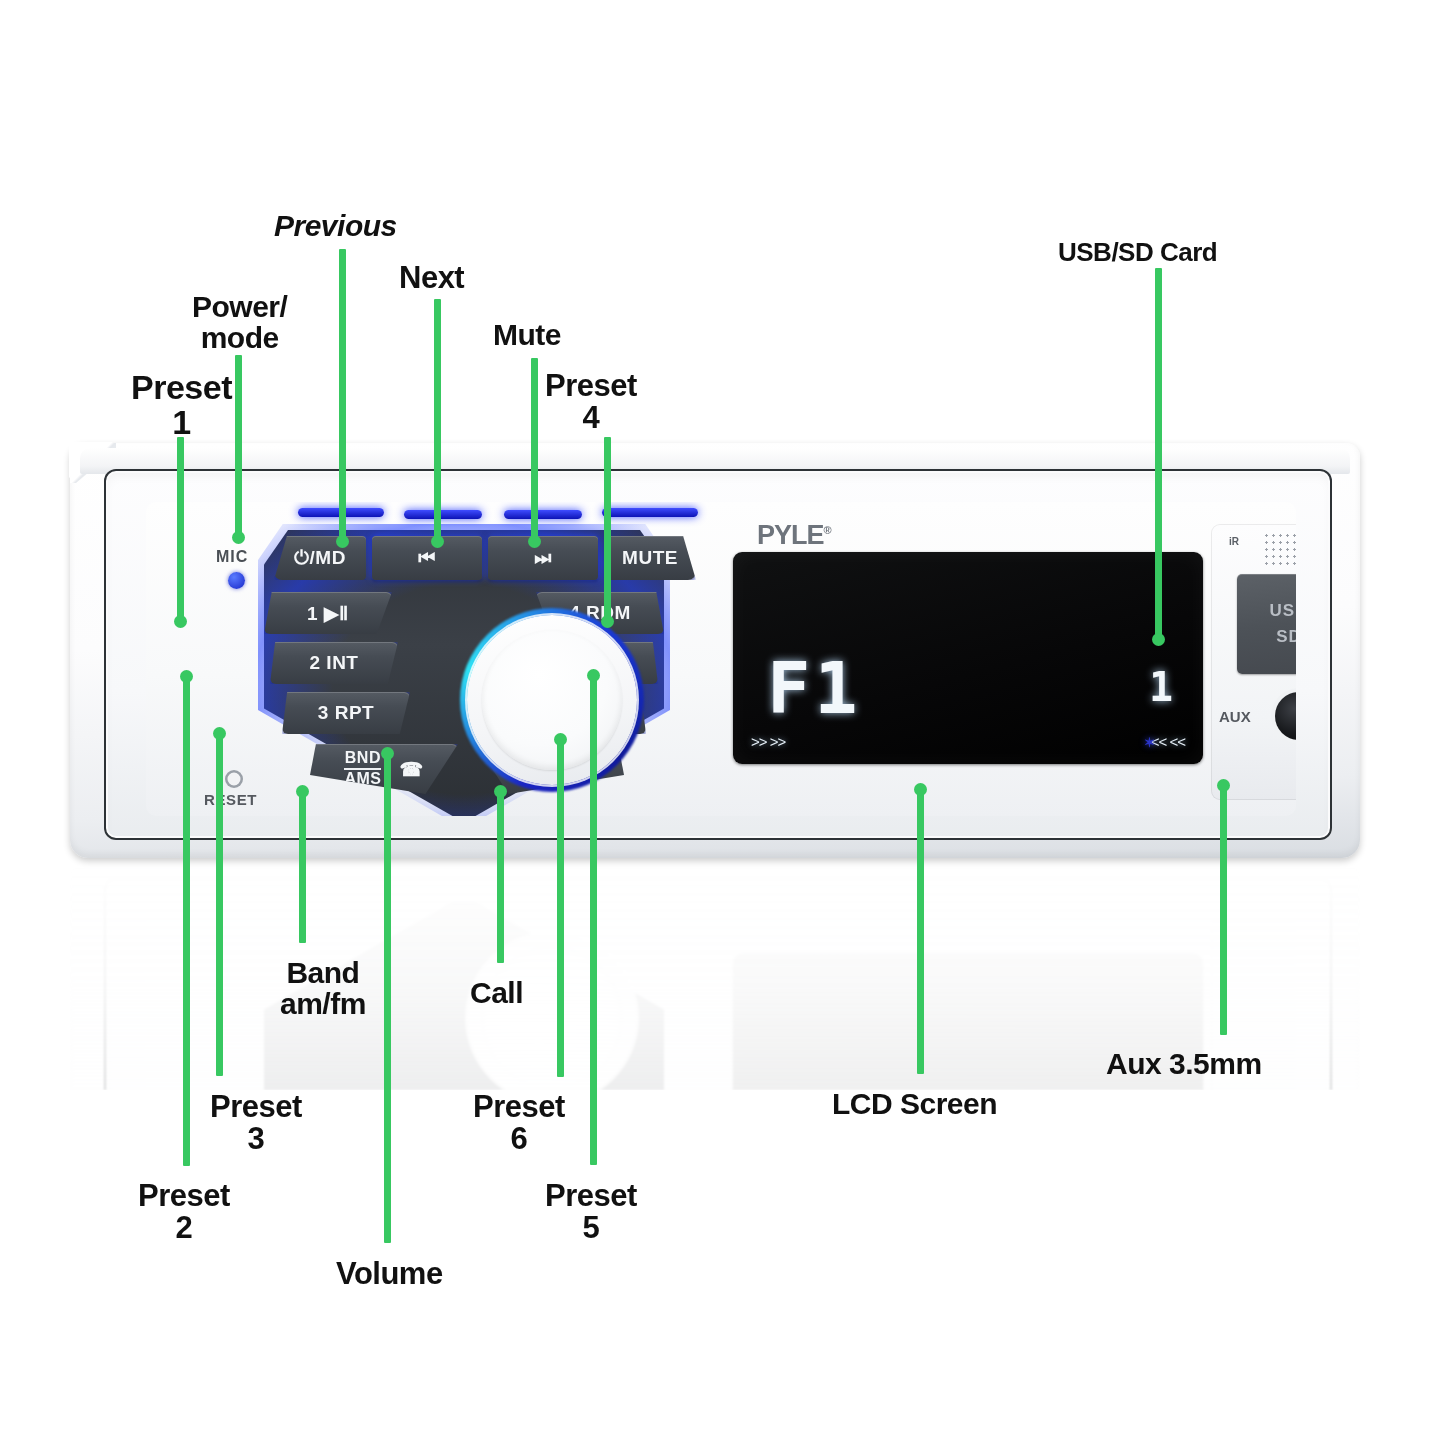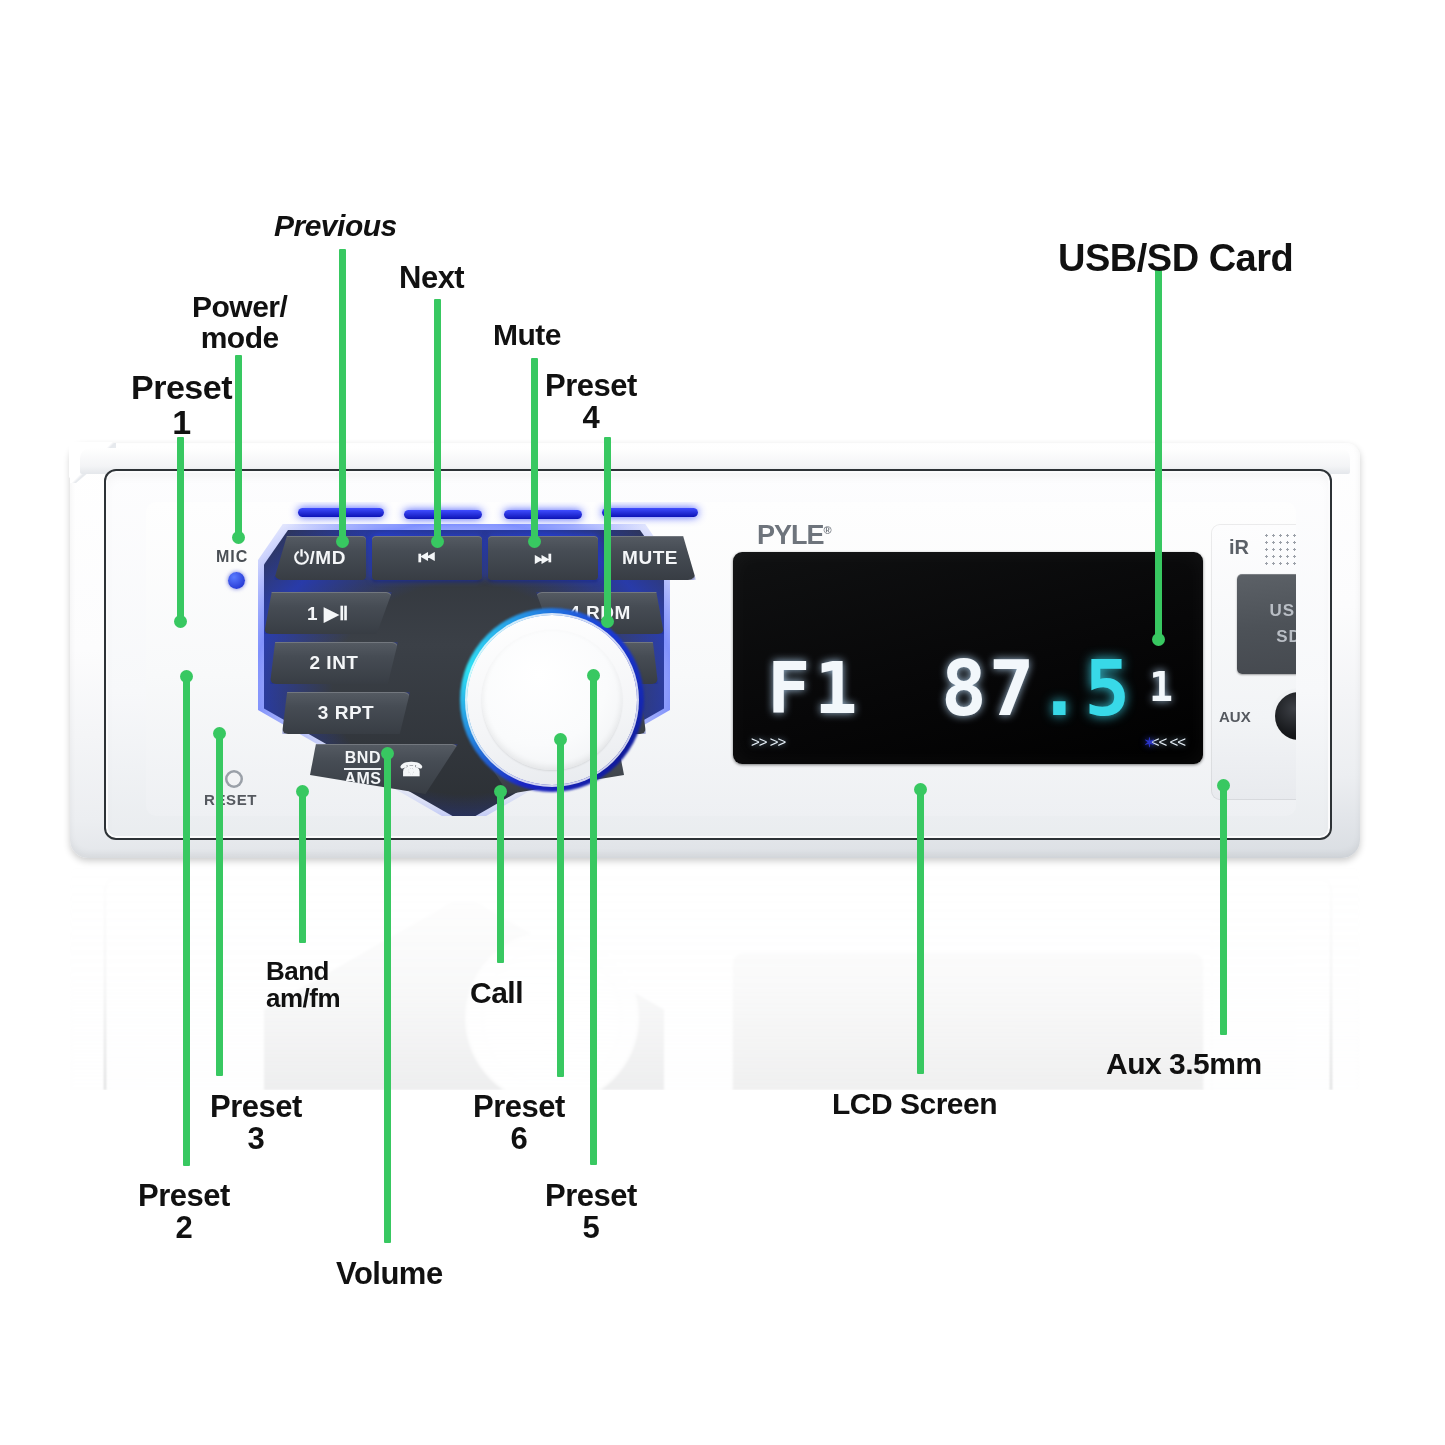--- a/index.html
+++ b/index.html
@@ -145,21 +145,21 @@
      letter-spacing:-1px;text-shadow:0 0 6px rgba(190,225,255,.7);}
   .arrows.l{left:18px;bottom:12px;}
   .arrows.r{right:18px;bottom:12px;}
   .bt-ind{position:absolute;right:48px;bottom:14px;font-size:13px;color:#2a34c9;
      font-weight:bold;text-shadow:0 0 6px rgba(40,60,220,.9);}
 
   
   .jack-panel{position:absolute;left:500px;top:22px;width:162px;bottom:16px;
      background:linear-gradient(180deg,#fdfdfe,#f2f4f6 70%,#e8eaee);
      border-radius:9px;box-shadow:inset 0 0 0 1px rgba(0,0,0,.07);}
-  .ir-label{position:absolute;left:18px;top:12px;font-size:20px;color:#5b6067;font-weight:bold;}
+  .ir-label{position:absolute;left:18px;top:12px;font-size:10px;color:#5b6067;font-weight:bold;}
   .grille{position:absolute;left:52px;top:8px;width:54px;height:34px;
      background-image:radial-gradient(#8a9099 1.3px, transparent 1.4px);
      background-size:7px 7px;opacity:.85;}
   .usb-door{position:absolute;left:26px;top:50px;width:104px;height:100px;
      background:linear-gradient(175deg,#5c6167 0%,#4d5258 50%,#45494f 100%);
      border-radius:5px;box-shadow:inset 0 1px 0 rgba(255,255,255,.2),0 1px 2px rgba(0,0,0,.35);
      display:flex;flex-direction:column;align-items:center;justify-content:center;gap:6px;}
   .usb-door span{color:#b9bec5;font-size:17px;font-weight:bold;letter-spacing:1px;}
   .aux-label{position:absolute;left:8px;top:184px;font-size:15px;color:#55595f;font-weight:bold;}
   .aux-jack{position:absolute;left:64px;top:168px;width:48px;height:48px;border-radius:50%;
@@ -237,21 +237,20 @@
             <div class="knob-face"></div>
           </div>
         </div>
       </div>
 
       <div class="right-pane">
         <div class="pyle-logo"><span>PYLE</span><sup>®</sup></div>
 
         <div class="lcd">
           <div class="seg seg-f1">F1</div>
-          <div class="seg seg-freq"><span>87</span><span class="hl">.5</span></div>
           <div class="seg seg-tail">1</div>
           <div class="arrows l">&gt;&gt;
 &gt;&gt;</div>
           <div class="arrows r">&lt;&lt;
 &lt;&lt;</div>
           <div class="bt-ind">✶</div>
         </div>
 
         <div class="jack-panel">
           <div class="ir-label">iR</div>
@@ -327,22 +326,22 @@
     <div class="dot" style="left: 1216.5px; top: 779px;"></div>
     <div class="callout" style="left: 131px; top: 370px; font-size: 34px; text-align: center;">Preset
 1</div>
     <div class="callout" style="left: 192px; top: 292px; font-size: 30px; text-align: center;">Power/
 mode</div>
     <div class="callout" style="left: 274px; top: 211px; font-size: 30px; text-align: center; font-style: italic;">Previous</div>
     <div class="callout" style="left: 399px; top: 262px; font-size: 31px; text-align: center;">Next</div>
     <div class="callout" style="left: 493px; top: 320px; font-size: 30px; text-align: center;">Mute</div>
     <div class="callout" style="left: 545px; top: 370px; font-size: 31px; text-align: center;">Preset
 4</div>
-    <div class="callout" style="left: 1058px; top: 239px; font-size: 38px; text-align: center;">USB/SD Card</div>
-    <div class="callout" style="left: 266px; top: 958px; font-size: 26px; ">Band
+    <div class="callout" style="left: 1058px; top: 239px; font-size: 26px; text-align: center;">USB/SD Card</div>
+    <div class="callout" style="left: 280px; top: 958px; font-size: 30px; text-align: center;">Band
 am/fm</div>
     <div class="callout" style="left: 470px; top: 978px; font-size: 30px; text-align: center;">Call</div>
     <div class="callout" style="left: 210px; top: 1091px; font-size: 31px; text-align: center;">Preset
 3</div>
     <div class="callout" style="left: 473px; top: 1091px; font-size: 31px; text-align: center;">Preset
 6</div>
     <div class="callout" style="left: 832px; top: 1089px; font-size: 30px; text-align: left;">LCD Screen</div>
     <div class="callout" style="left: 1106px; top: 1049px; font-size: 30px; text-align: right;">Aux 3.5mm</div>
     <div class="callout" style="left: 138px; top: 1180px; font-size: 31px; text-align: center;">Preset
 2</div>

